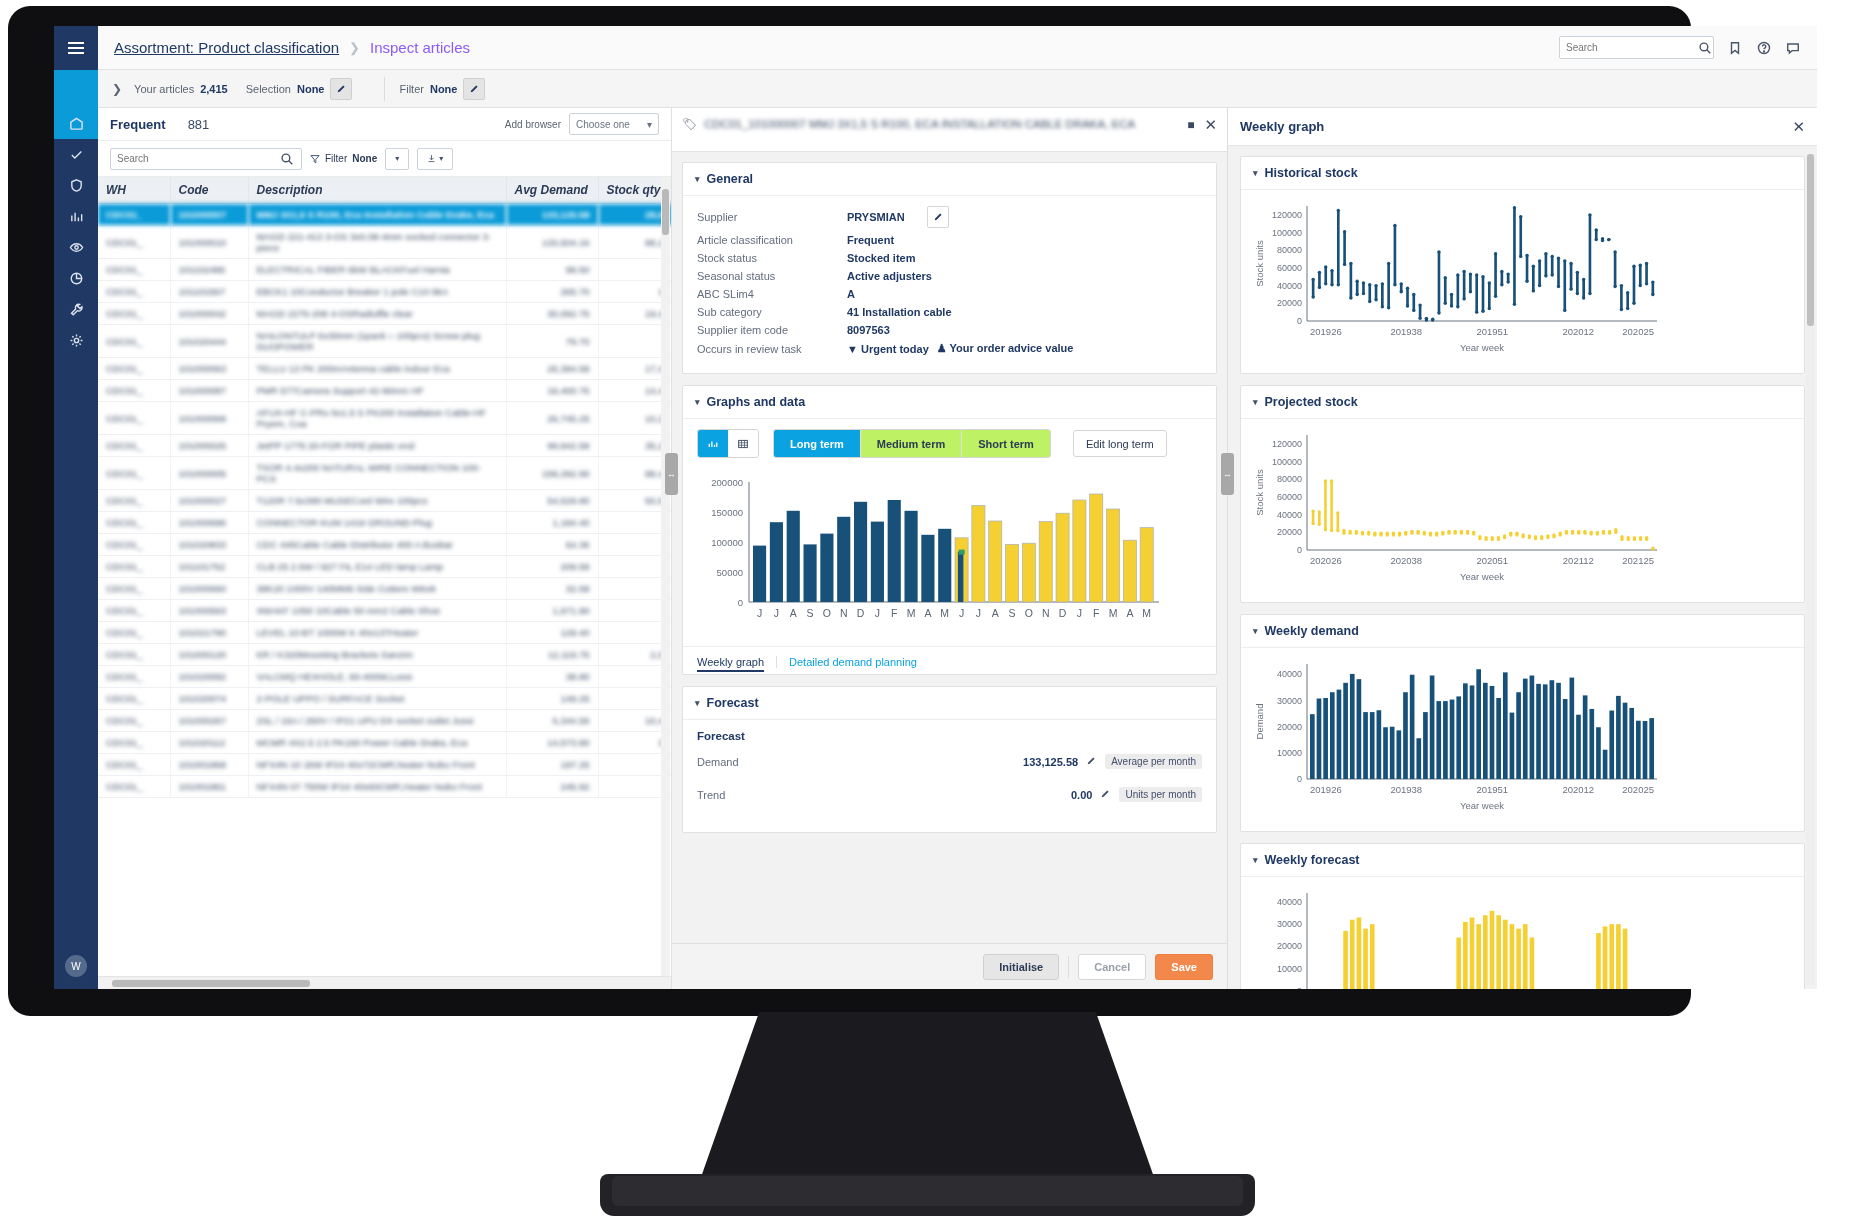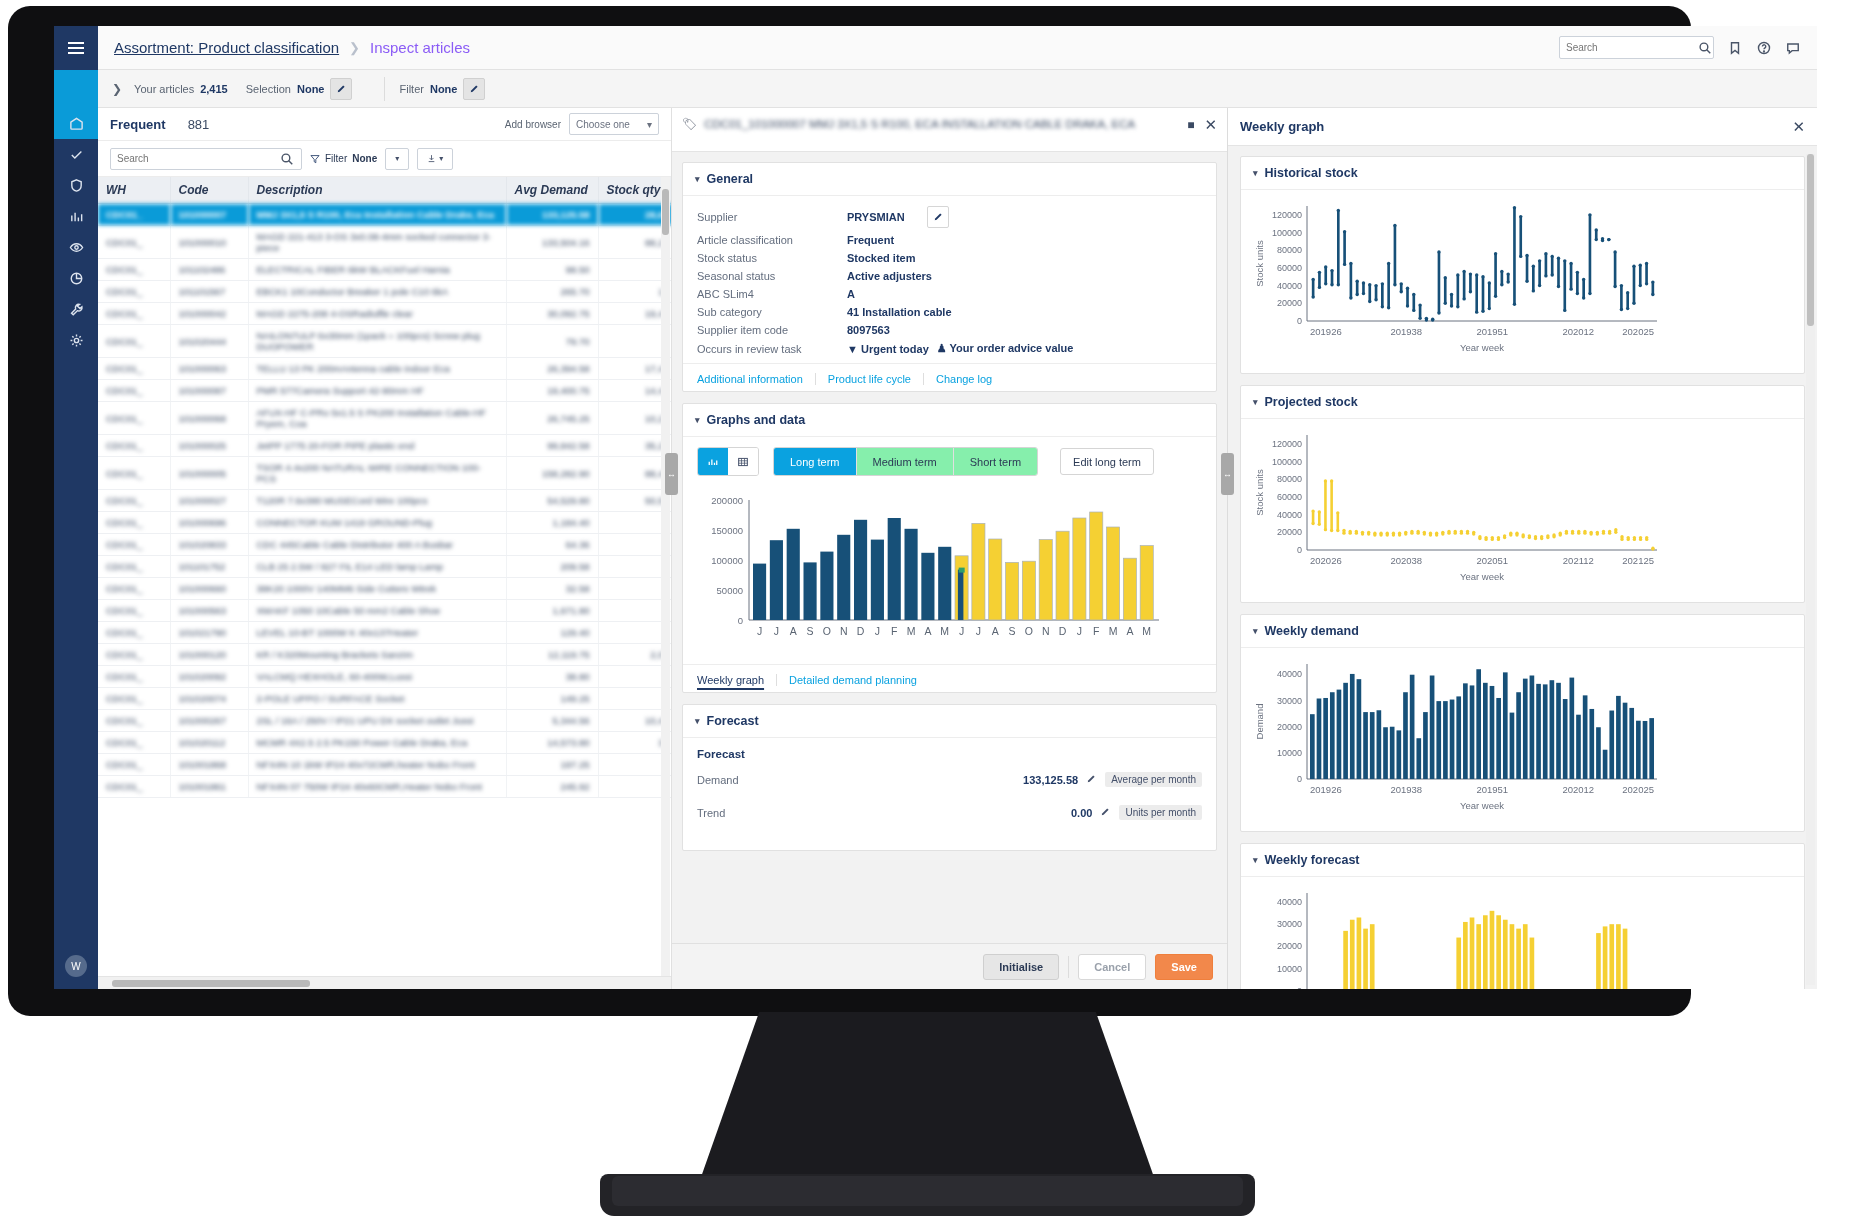--- a/index.html
+++ b/index.html
@@ -121,23 +121,23 @@
   .lnk:first-child { padding-left:0; }
   .lnk + .lnk { border-left:1px solid #dedede; }
   .lnk.ul { text-decoration:underline; text-underline-offset:4px; text-decoration-thickness:2px; color:#1f3864; }
 
   
   .tabrow { display:flex; align-items:center; gap:14px; margin-bottom:16px; }
   .toggle2 { display:flex; border:1px solid #d5d5d5; border-radius:3px; overflow:hidden; }
   .toggle2 div { width:30px; height:27px; display:flex; align-items:center; justify-content:center; background:#fff; color:#44506a; font-size:11px; }
   .toggle2 div.on { background:#0aa2e0; color:#fff; }
   .termtabs { display:flex; border:1px solid #d5d5d5; border-radius:3px; overflow:hidden; }
-  .termtabs div { padding:0 16px; height:27px; display:flex; align-items:center; font-size:11px; color:#2b3a55; background:#86efac; border-right:1px solid #e0e0e0; }
+  .termtabs div { padding:0 16px; height:27px; display:flex; align-items:center; font-size:11px; color:#2b3a55; background:#bef264; border-right:1px solid #e0e0e0;font-weight:bold; }
   .termtabs div:last-child { border-right:0; }
-  .termtabs div.on { background:#0aa2e0; color:#fff; font-weight:normal; }
+  .termtabs div.on { background:#0aa2e0; color:#fff; font-weight:bold; }
   .editlt { margin-left:8px; padding:0 12px; height:27px; display:flex; align-items:center; font-size:11px; color:#2b3a55; border:1px solid #d5d5d5; border-radius:3px; background:#fff; }
 
   .chartbox { position:relative; }
 
   
   .rightpanel { flex:1; background:#f2f2f2; display:flex; flex-direction:column; min-width:0; }
   .rp-head { height:38px; background:#fff; border-bottom:1px solid #e4e4e4; display:flex; align-items:center; padding:0 12px; }
   .rp-title { font-size:13px; color:#1f3864; font-weight:bold; flex:1; }
   .rp-scroll { flex:1; overflow:hidden; padding:10px 12px 0 12px; position:relative; }
   .rp-vscroll { position:absolute; right:2px; top:8px; width:9px; bottom:4px; background:#efefef; }
@@ -579,25 +579,20 @@
                       </div>
                       <div class="frow">
                         <span class="flabel">Supplier item code</span>
                         <span class="fval">8097563</span>
                       </div>
                     </div>
                   <div class="frow">
                     <span class="flabel">Occurs in review task</span>
                     <span class="fval">▼ Urgent today</span>
                     <span class="fval" style="margin-left:8px;">♟ Your order advice value</span>
-                  </div>
-                  <div class="linkrow">
-                    <span class="lnk">Additional information</span>
-                    <span class="lnk">Product life cycle</span>
-                    <span class="lnk">Change log</span>
                   </div>
                 </div>
               </div>
 
               <div class="card">
                 <div class="card-head">
                   <span class="caret">▾</span>
                   <span>Graphs and data</span>
                 </div>
                 <div class="card-body">

